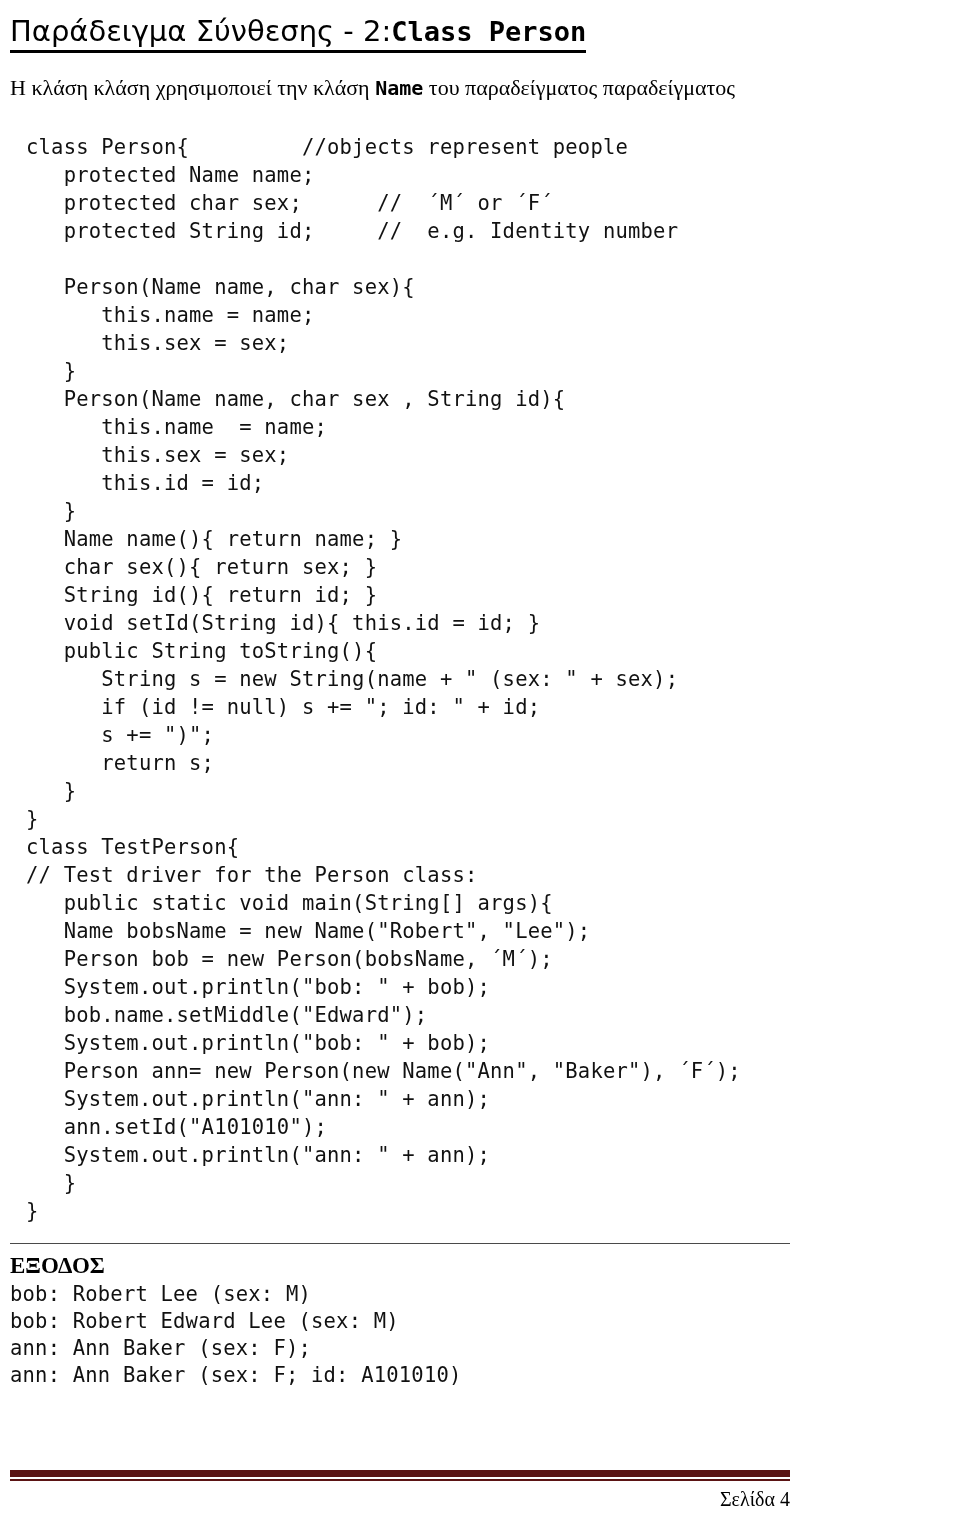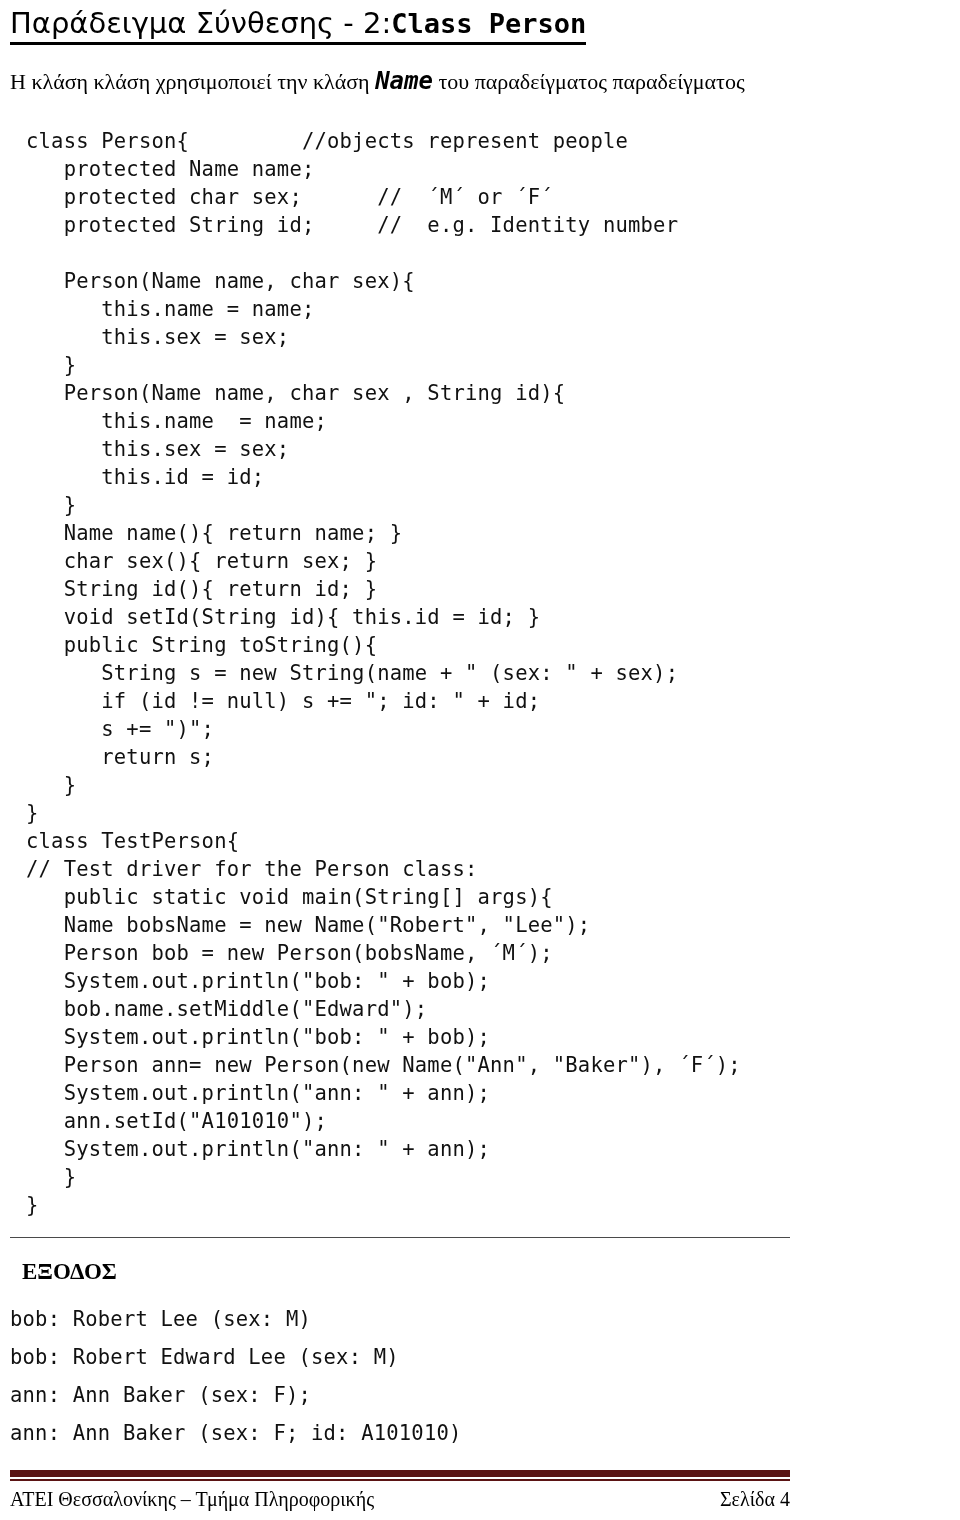--- a/index.html
+++ b/index.html
@@ -15,21 +15,21 @@
     font-family: "Liberation Serif", serif;
     color: #000000;
     overflow: hidden;
   }
 
   .page {
     position: relative;
     width: 800px;
     height: 1520px;
     box-sizing: border-box;
-    padding: 0 10px;
+    padding: 8px 10px;
   }
 
   
   .doc-title {
     margin: 0;
     padding: 6px 0 2px 0;
     font-size: 30px;
     font-weight: bold;
     line-height: 1.12;
     white-space: nowrap;
@@ -55,22 +55,21 @@
     margin: 0;
     padding: 22px 0 0 0;
     font-family: "Liberation Serif", serif;
     font-size: 22px;
     line-height: 1.2;
     white-space: nowrap;
   }
   .subtitle .mono-b {
     font-family: "DejaVu Sans Mono", monospace;
     font-weight: bold;
-    font-size: 24px;
-    font-style: italic;
+    font-size: 20px;
   }
 
   
   .code-block {
     margin: 16px;
     padding: 16px 0 0 0;
     font-family: "DejaVu Sans Mono", monospace;
     font-size: 20.5px;
     line-height: 28px;
     white-space: pre;
@@ -81,33 +80,33 @@
   
   .out-divider {
     border: 0;
     border-top: 1.5px solid #4a4a4a;
     margin: 18px 0 0 0;
     width: 100%;
   }
 
   
   .out-heading {
-    margin: 12px;
+    margin: 0;
     padding: 9px 0 0 0;
     font-family: "Liberation Serif", serif;
     font-weight: bold;
     font-size: 23px;
     line-height: 1.15;
   }
   .out-block {
     margin: 0;
     padding: 2px 0 0 0;
     font-family: "DejaVu Sans Mono", monospace;
     font-size: 20.5px;
-    line-height: 38px;
+    line-height: 27px;
     white-space: pre;
     color: #111111;
     letter-spacing: 0.2px;
   }
 
   
   .footer {
     position: absolute;
     left: 10px;
     right: 10px;
@@ -212,19 +211,18 @@
 bob: Robert Edward Lee (sex: M)
 ann: Ann Baker (sex: F);
 ann: Ann Baker (sex: F; id: A101010)</pre>
 
   <div class="footer">
     <div class="footer-rule-thick" style="background: rgb(91, 20, 20);"></div>
     <div class="footer-rule-gap"></div>
     <div class="footer-rule-thin" style="background: rgb(91, 20, 20);"></div>
     <div class="footer-text">
       <div>
-        <div class="footer-left-l1">ΑΤΕΙ Θεσσαλονίκης – Τμήμα Πληροφορικής</div>
       </div>
       <div class="footer-right">Σελίδα 4</div>
     </div>
   </div>
 
 </div>
 
 </body></html>

